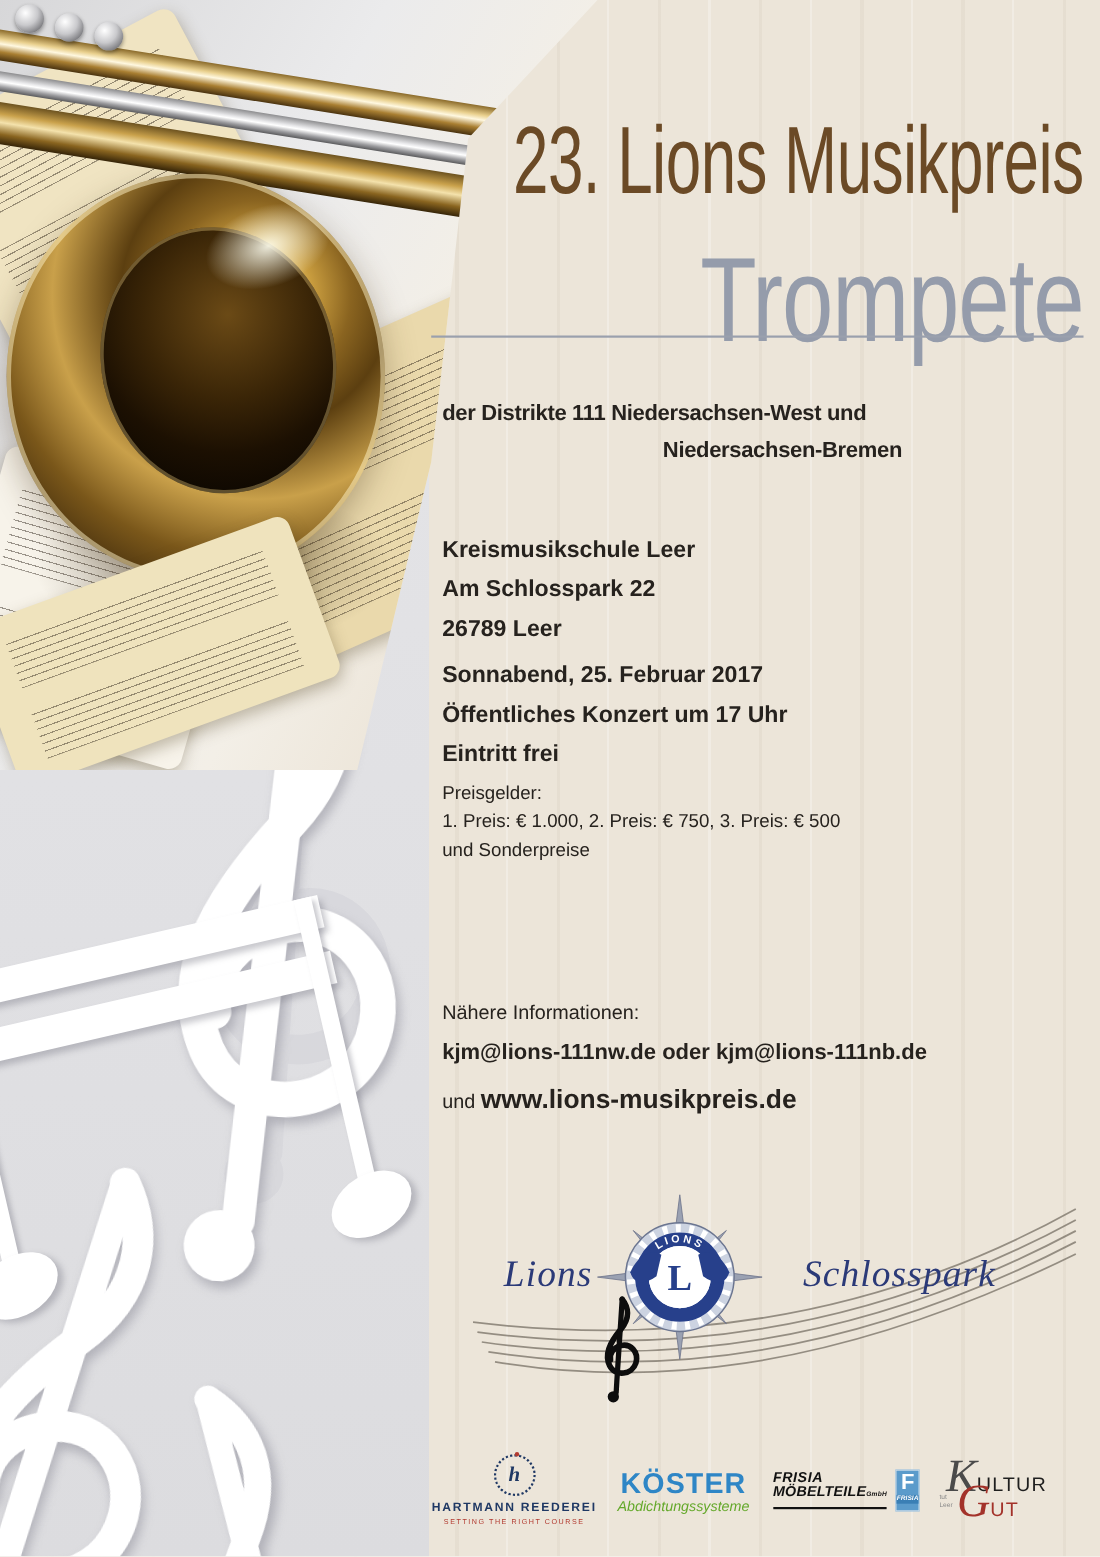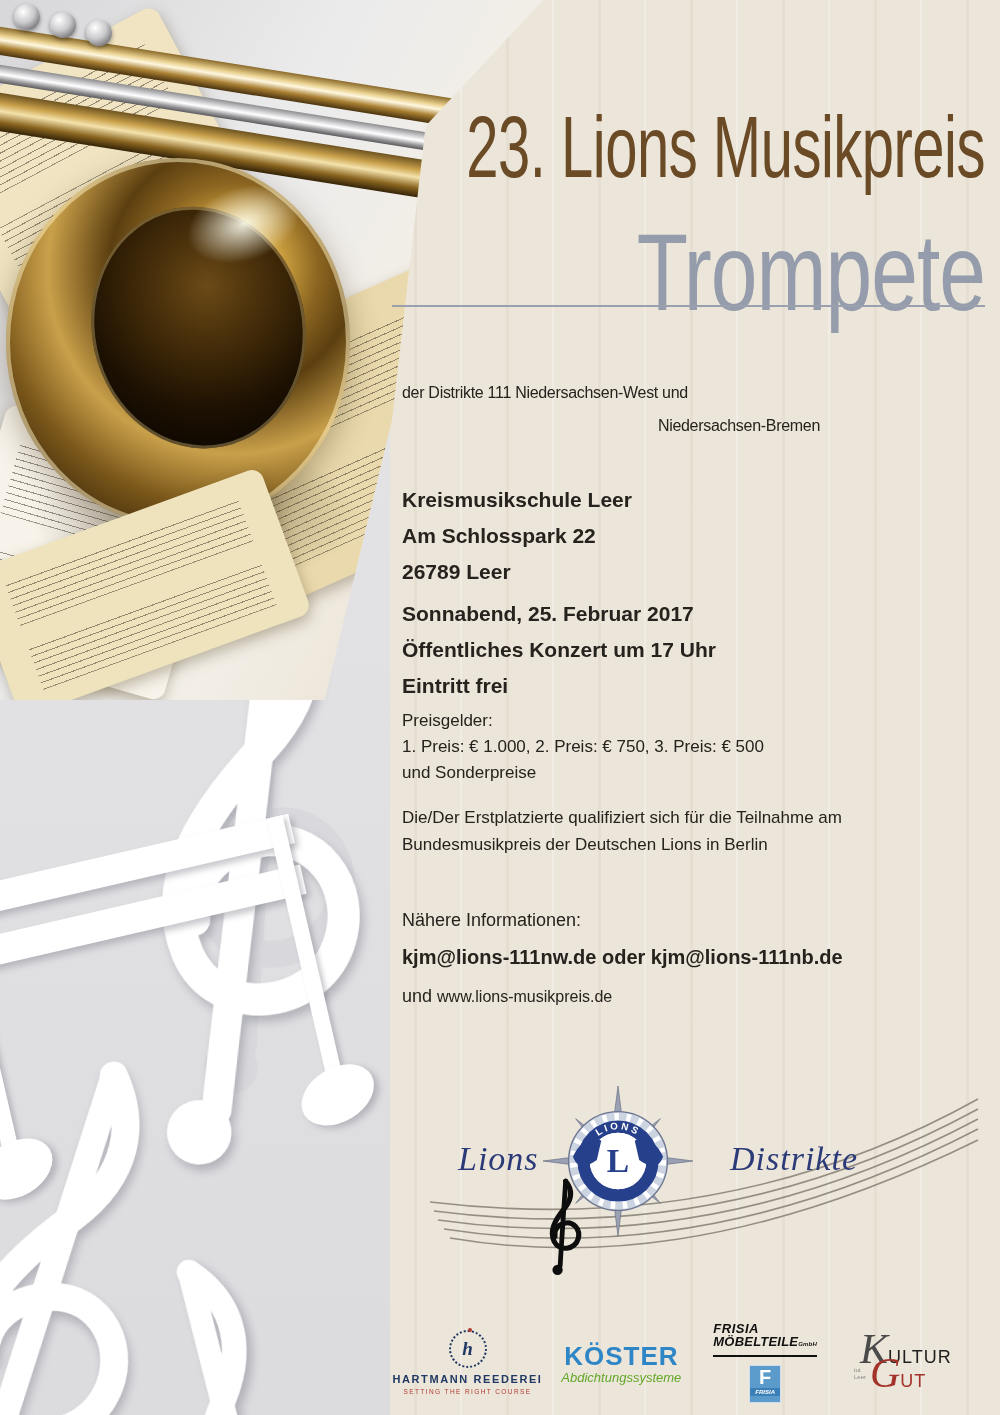--- a/index.html
+++ b/index.html
@@ -57,30 +57,30 @@
   .bell::before{content:"";position:absolute;left:52%;top:8%;width:34%;height:20%;border-radius:50%;
     background:radial-gradient(ellipse,rgba(255,255,240,.9),rgba(255,255,240,0) 70%);transform:rotate(-18deg);z-index:2;}
   
   .title{position:absolute;right:15px;top:96px;font-size:58px;font-weight:400;letter-spacing:-.5px;
     color:#6b4a26;transform:scaleY(1.5);transform-origin:top right;white-space:nowrap;}
   .subtitle{position:absolute;right:15px;top:210px;font-size:84px;font-weight:400;letter-spacing:-1px;
     color:#959cab;transform:scaleY(1.3);transform-origin:top right;white-space:nowrap;}
   .rule{position:absolute;left:392px;top:305px;width:593px;height:2px;background:#9aa0ad;}
   
   .txt{position:absolute;left:402px;color:#26221e;}
-  .districts{top:376px;width:462px;font-size:16px;font-weight:400;line-height:33px;letter-spacing:-.3px;}
+  .districts{top:360px;width:462px;font-size:20px;font-weight:700;line-height:33px;letter-spacing:-.3px;}
   .districts .l2{text-align:right;padding-right:44px;}
   .address{top:482px;font-size:21px;font-weight:700;line-height:36px;}
   .eventblk{top:596px;font-size:21px;font-weight:700;line-height:36px;}
   .prizes{top:708px;font-size:17px;line-height:26px;}
   .qual{top:804px;font-size:17px;line-height:27px;}
   .info-label{top:910px;font-size:18px;}
   .emails{top:946px;font-size:20px;font-weight:700;}
   .webline{top:986px;font-size:18px;}
-  .webline .site{font-size:16px;font-weight:400;}
+  .webline .site{font-size:24px;font-weight:700;}
   
   .logo-block{position:absolute;left:430px;top:1080px;width:560px;height:190px;}
   .logo-word{position:absolute;top:60px;font-family:"Liberation Serif",serif;font-style:italic;
     font-size:34px;color:#2b3a78;letter-spacing:1px;}
   .logo-word.left{left:28px;}
   .logo-word.right{left:300px;}
   .staff-svg{position:absolute;left:0;top:0;}
   .logo-clef{position:absolute;left:112px;top:96px;color:#0d0d0d;filter:none;}
   .emblem{position:absolute;left:113px;top:6px;}
   
@@ -91,21 +91,21 @@
   .hartmann{width:145px;}
   .h-circle{position:relative;width:34px;height:34px;border:2px dotted #1f3864;border-radius:50%;
     display:flex;align-items:center;justify-content:center;margin-bottom:5px;}
   .h-circle::before{content:"";position:absolute;top:-4px;left:50%;width:4px;height:4px;border-radius:50%;background:#b23a30;}
   .h-mono{font-family:"Liberation Serif",serif;font-style:italic;font-weight:700;font-size:19px;color:#1f3864;}
   .h-name{font-size:11px;font-weight:700;color:#1f3864;letter-spacing:1.6px;white-space:nowrap;}
   .h-tag{font-size:6.5px;color:#b23a30;letter-spacing:1.4px;margin-top:3px;white-space:nowrap;}
   .koester{width:130px;}
   .k-name{font-size:26px;font-weight:800;color:#2e86c6;letter-spacing:1px;}
   .k-tag{font-size:13px;font-style:italic;color:#63a829;margin-top:-2px;}
-  .frisia{width:125px;flex-direction:column;align-items:center;gap:8px;}
+  .frisia{width:125px;flex-direction:row;align-items:flex-start;gap:8px;}
   .f-text{font-style:italic;font-weight:800;color:#111;border-bottom:2px solid #111;padding-bottom:4px;line-height:13px;}
   .f-l1{font-size:13px;letter-spacing:.5px;}
   .f-l2{font-size:13px;letter-spacing:.2px;}
   .f-suffix{font-size:6px;font-weight:700;}
   .f-badge{width:30px;height:36px;background:#5b9bcb;border:1px solid #cfdeea;display:flex;flex-direction:column;
     align-items:center;justify-content:flex-start;}
   .f-badge .fb-letter{font-size:20px;font-weight:800;color:#fff;line-height:22px;}
   .f-badge .fb-label{font-size:6px;font-style:italic;font-weight:700;color:#fff;background:#3a7fb5;width:100%;text-align:center;padding:1px 0;}
   .kulturgut{width:130px;align-items:flex-start;padding-left:16px;}
   .kg-line{display:flex;align-items:baseline;line-height:1;}
@@ -202,24 +202,20 @@
     <div>Öffentliches Konzert um 17 Uhr</div>
     <div>Eintritt frei</div>
   </div>
 
   <div class="txt prizes">
     <div>Preisgelder:</div>
     <div>1. Preis: € 1.000, 2. Preis: € 750, 3. Preis: € 500</div>
     <div>und Sonderpreise</div>
   </div>
 
-  <div class="txt qual">
-    <div>Die/Der Erstplatzierte qualifiziert sich für die Teilnahme am</div>
-    <div>Bundesmusikpreis der Deutschen Lions in Berlin</div>
-  </div>
 
   <div class="txt info-label">Nähere Informationen:</div>
   <div class="txt emails">kjm@lions-111nw.de oder kjm@lions-111nb.de</div>
   <div class="txt webline">
     <span>und</span>
     <span class="site">www.lions-musikpreis.de</span>
   </div>
 
   <div class="logo-block">
     <svg class="staff-svg" width="560" height="190" viewBox="0 0 560 190">
@@ -258,21 +254,21 @@
       <path d="M34 80 C42 62 56 56 66 62 L61 84 C48 93 38 93 34 80 Z" fill="#27408b"></path>
       <path d="M136 80 C128 62 114 56 104 62 L109 84 C122 93 132 93 136 80 Z" fill="#27408b"></path>
       <text font-size="11" font-weight="bold" fill="#ffffff" letter-spacing="3" font-family="Liberation Sans, sans-serif">
         <textPath href="#arc-top" startOffset="50%" text-anchor="middle">LIONS</textPath>
       </text>
       <text font-size="5.5" font-weight="bold" fill="#ffffff" letter-spacing="1" font-family="Liberation Sans, sans-serif">
         <textPath href="#arc-bot" startOffset="50%" text-anchor="middle">INTERNATIONAL</textPath>
       </text>
       <text x="85" y="98" font-size="38" font-weight="bold" text-anchor="middle" fill="#27408b" font-family="Liberation Serif, serif">L</text>
     </svg>
-    <div class="logo-word right">Distrikte</div>
+    <div class="logo-word right">Schlosspark</div>
   </div>
 
   <div class="sponsors">
 
     <div class="sp hartmann">
       <div class="h-circle">
         <span class="h-mono">h</span>
       </div>
       <div class="h-name">HARTMANN REEDEREI</div>
       <div class="h-tag">SETTING THE RIGHT COURSE</div>

